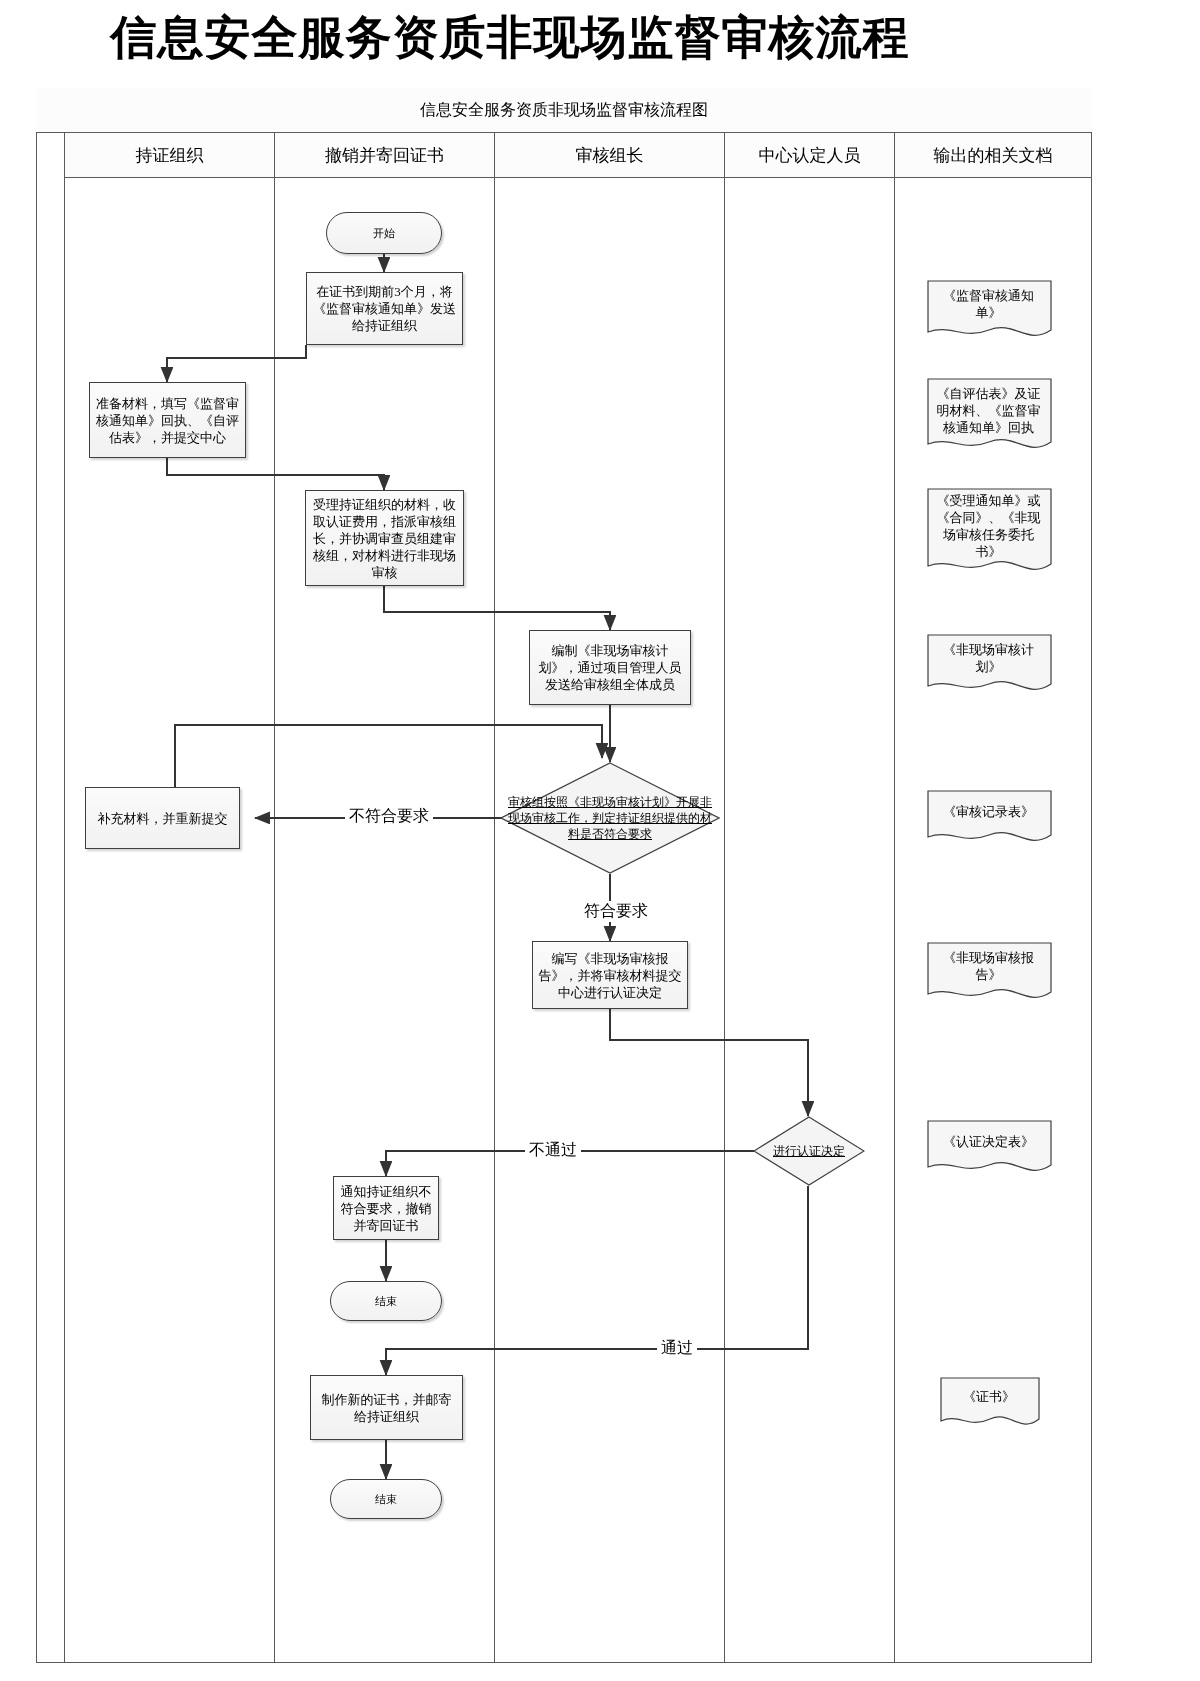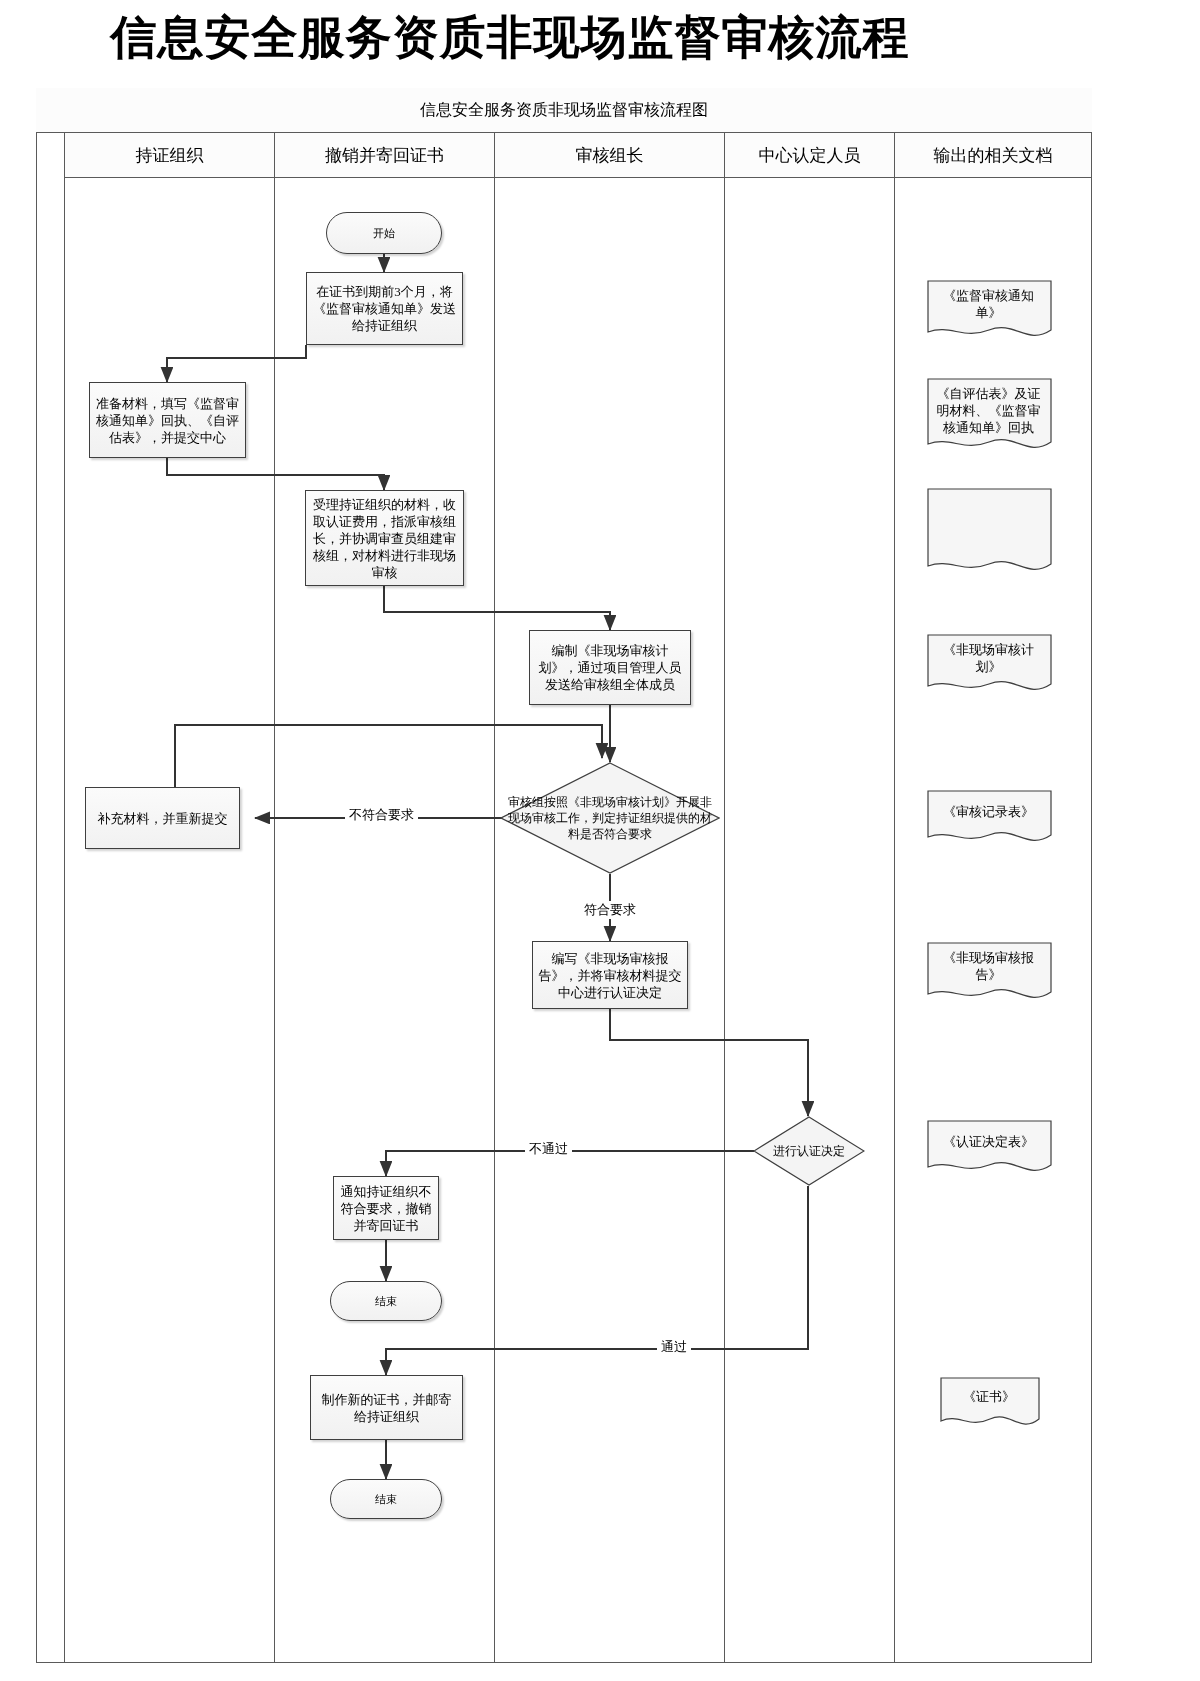--- a/index.html
+++ b/index.html
@@ -61,26 +61,26 @@
   }
   .doc .doc-svg{position:absolute;left:0;top:0;width:100%;height:100%;}
   .doc .doc-txt{position:relative;z-index:2;width:100%;padding-bottom:8px;}
   
   .diamond-wrap{position:absolute;}
   .diamond-wrap svg{position:absolute;left:0;top:0;}
   .diamond-wrap .dtext{
     position:absolute;left:0;top:0;width:100%;height:100%;
     display:flex;align-items:center;justify-content:center;
     text-align:center;font-size:12px;line-height:16px;z-index:2;
-    padding:0 6px;box-sizing:border-box;
+    padding:0 6px;box-sizing:border-box;text-decoration:underline;
   }
   
   #wires{position:absolute;left:0;top:0;width:1200px;height:1681px;overflow:visible;}
   .edge-label{
-    position:absolute;font-size:13px;background:#fff;padding:0 4px;
+    position:absolute;font-size:16px;background:#fff;padding:0 4px;
     white-space:nowrap;z-index:3;
   }
 </style>
 </head>
 <body>
 
 <div id="page-title">信息安全服务资质非现场监督审核流程</div>
 
 <div id="frame"></div>
 <div id="chart-caption">信息安全服务资质非现场监督审核流程图</div>
@@ -217,20 +217,21 @@
   <svg class="doc-svg" viewBox="0 0 125 80" preserveAspectRatio="none">
     <path d="M1,1 H124 V64 C100,80 88,54 62,64 C36,74 24,58 1,66 Z" fill="#f6f6f6" stroke="#3f3f3f" stroke-width="1.2"></path>
   </svg>
   <div class="doc-txt">《自评估表》及证明材料、《监督审核通知单》回执</div>
 </div>
 
 <div class="doc" style="left:927px;top:488px;width:125px;height:92px;">
   <svg class="doc-svg" viewBox="0 0 125 92" preserveAspectRatio="none">
     <path d="M1,1 H124 V76 C100,92 88,66 62,76 C36,86 24,70 1,78 Z" fill="#f6f6f6" stroke="#3f3f3f" stroke-width="1.2"></path>
   </svg>
+  <div class="doc-txt">《受理通知单》或《合同》、《非现场审核任务委托书》</div>
 </div>
 
 <div class="doc" style="left:927px;top:634px;width:125px;height:64px;">
   <svg class="doc-svg" viewBox="0 0 125 64" preserveAspectRatio="none">
     <path d="M1,1 H124 V50 C100,66 88,40 62,50 C36,60 24,44 1,52 Z" fill="#f6f6f6" stroke="#3f3f3f" stroke-width="1.2"></path>
   </svg>
   <div class="doc-txt">《非现场审核计划》</div>
 </div>
 
 <div class="doc" style="left:927px;top:790px;width:125px;height:58px;">

